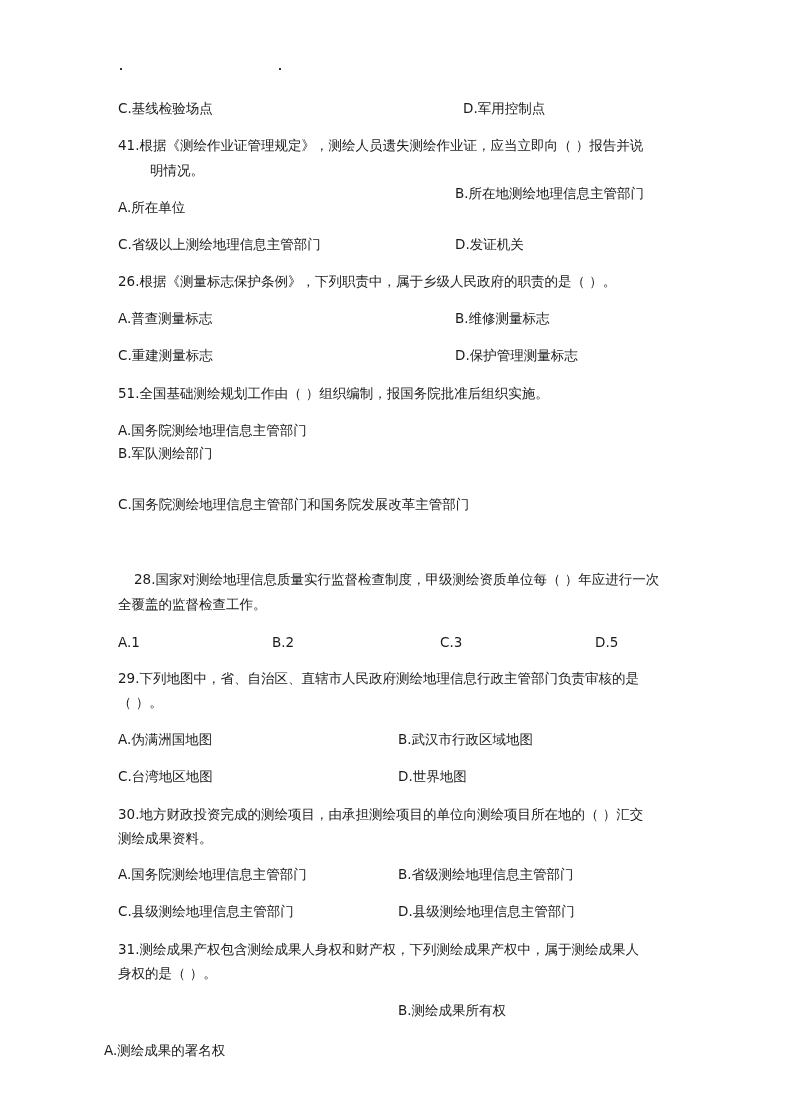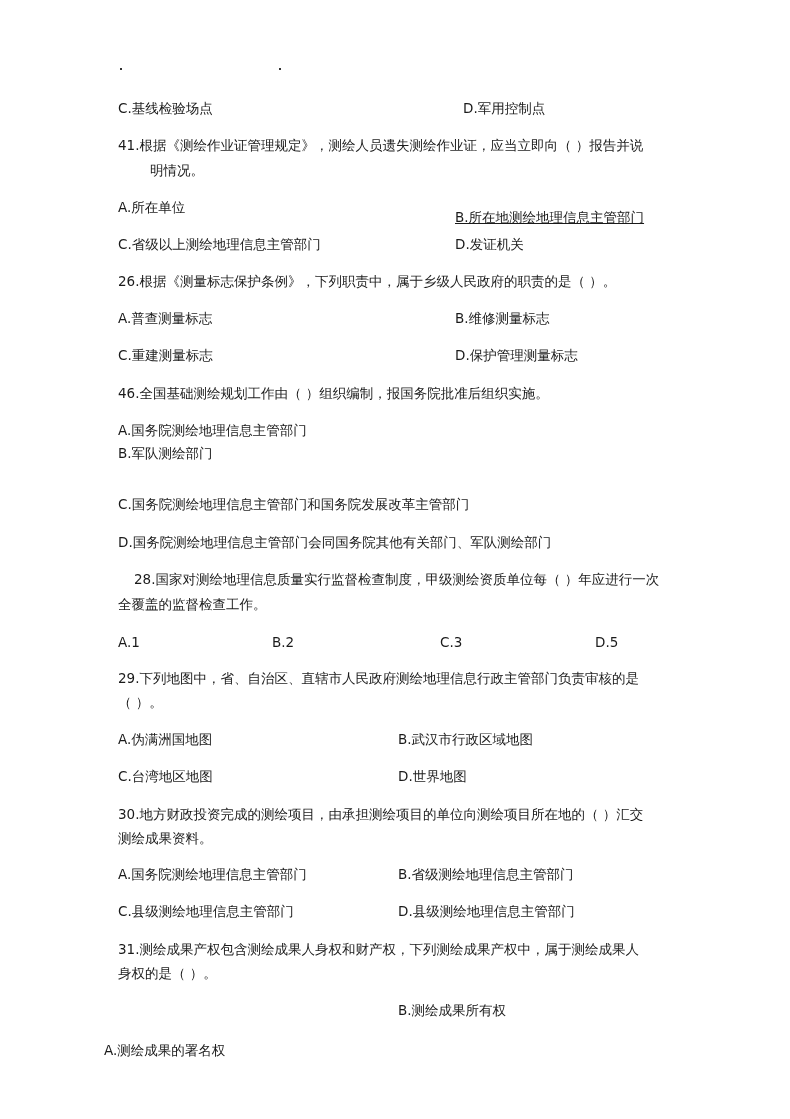--- a/index.html
+++ b/index.html
@@ -41,35 +41,34 @@
 
   <div class="dot" style="left:120px; top:68px;"></div>
   <div class="dot" style="left:279px; top:68px;"></div>
 
   <div class="line" style="left:118px; top:100px;">C.基线检验场点</div>
   <div class="line" style="left:463px; top:100px;">D.军用控制点</div>
 
   <div class="line" style="left:118px; top:137px;">41.根据《测绘作业证管理规定》，测绘人员遗失测绘作业证，应当立即向（    ）报告并说</div>
   <div class="line" style="left:118px; top:162px;margin-left:32px;">明情况。</div>
   <div class="line" style="left:118px; top:199px;">A.所在单位</div>
-  <div class="line" style="left:455px; top:209px;text-decoration:underline;">B.所在地测绘地理信息主管部门</div>
+  <div class="line" style="left:455px; top:185px;">B.所在地测绘地理信息主管部门</div>
   <div class="line" style="left:118px; top:236px;">C.省级以上测绘地理信息主管部门</div>
   <div class="line" style="left:455px; top:236px;">D.发证机关</div>
 
   <div class="line" style="left:118px; top:273px;">26.根据《测量标志保护条例》，下列职责中，属于乡级人民政府的职责的是（ ）。</div>
   <div class="line" style="left:118px; top:310px;">A.普查测量标志</div>
   <div class="line" style="left:455px; top:310px;">B.维修测量标志</div>
   <div class="line" style="left:118px; top:347px;">C.重建测量标志</div>
   <div class="line" style="left:455px; top:347px;">D.保护管理测量标志</div>
 
-  <div class="line" style="left:118px; top:385px;">46.全国基础测绘规划工作由（ ）组织编制，报国务院批准后组织实施。</div>
+  <div class="line" style="left:118px; top:385px;">51.全国基础测绘规划工作由（ ）组织编制，报国务院批准后组织实施。</div>
   <div class="line" style="left:118px; top:422px;">A.国务院测绘地理信息主管部门</div>
   <div class="line" style="left:118px; top:445px;">B.军队测绘部门</div>
   <div class="line" style="left:118px; top:496px;">C.国务院测绘地理信息主管部门和国务院发展改革主管部门</div>
-  <div class="line" style="left:118px; top:534px;">D.国务院测绘地理信息主管部门会同国务院其他有关部门、军队测绘部门</div>
 
   <div class="line" style="left:118px; top:571px;margin-left:16px;">28.国家对测绘地理信息质量实行监督检查制度，甲级测绘资质单位每（    ）年应进行一次</div>
   <div class="line" style="left:118px; top:596px;">全覆盖的监督检查工作。</div>
   <div class="line" style="left:118px; top:634px;">A.1</div>
   <div class="line" style="left:272px; top:634px;">B.2</div>
   <div class="line" style="left:440px; top:634px;">C.3</div>
   <div class="line" style="left:595px; top:634px;">D.5</div>
 
   <div class="line" style="left:118px; top:670px;">29.下列地图中，省、自治区、直辖市人民政府测绘地理信息行政主管部门负责审核的是</div>
   <div class="line" style="left:118px; top:694px;">（ ）。</div>

